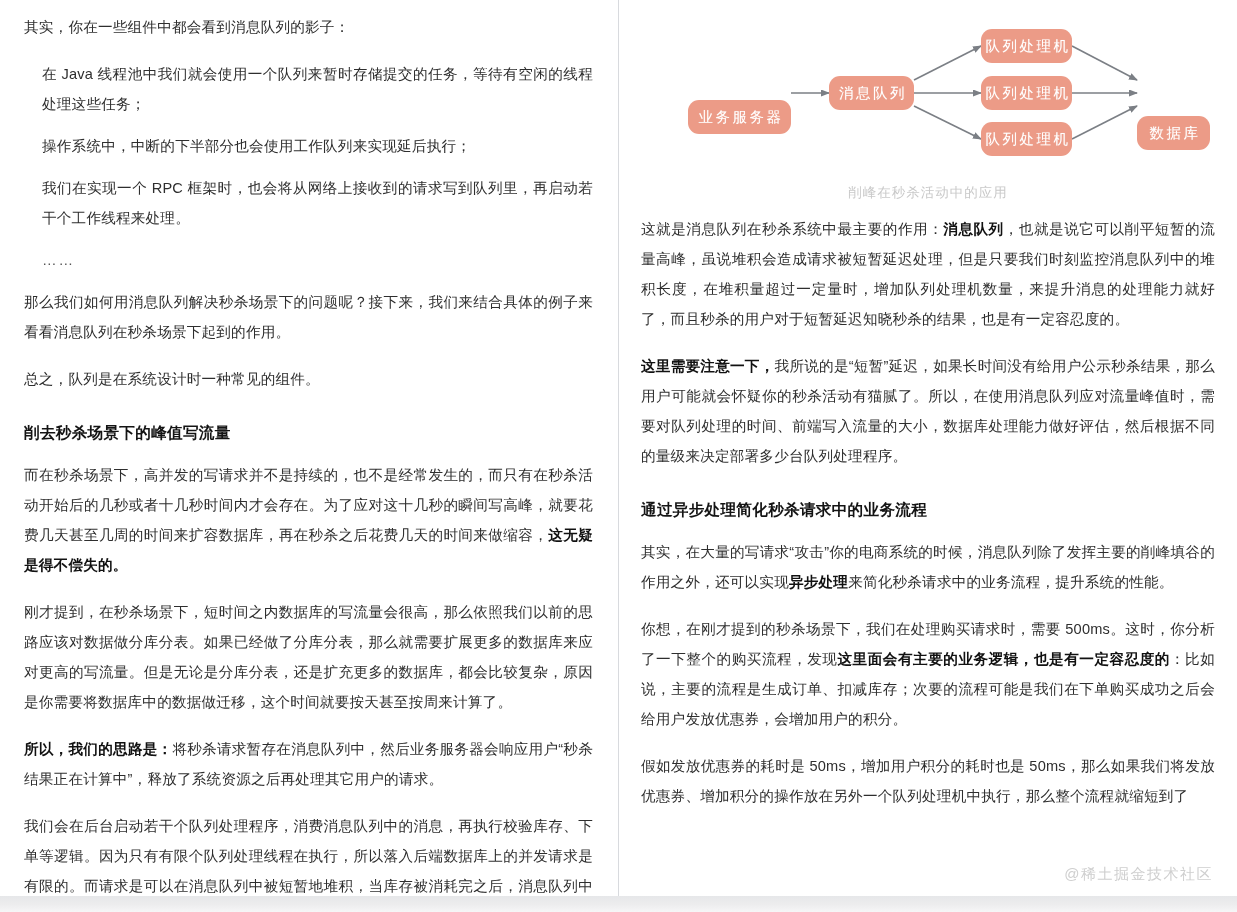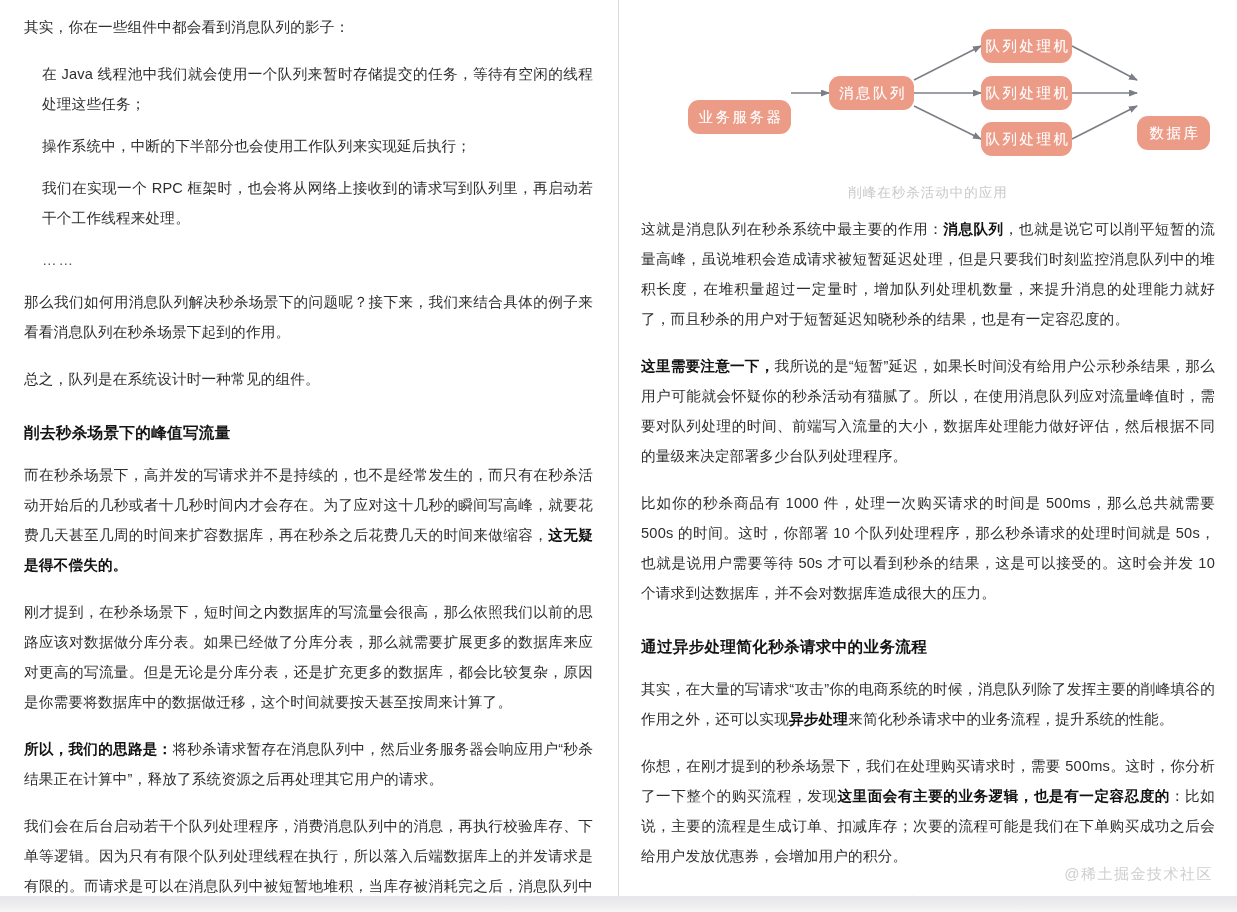--- a/index.html
+++ b/index.html
@@ -219,21 +219,20 @@
     </div>
 
     <p class="para">
       <span>这就是消息队列在秒杀系统中最主要的作用：</span><b>消息队列</b><span>，也就是说它可以削平短暂的流量高峰，虽说堆积会造成请求被短暂延迟处理，但是只要我们时刻监控消息队列中的堆积长度，在堆积量超过一定量时，增加队列处理机数量，来提升消息的处理能力就好了，而且秒杀的用户对于短暂延迟知晓秒杀的结果，也是有一定容忍度的。</span>
     </p>
 
     <p class="para">
       <b>这里需要注意一下，</b><span>我所说的是“短暂”延迟，如果长时间没有给用户公示秒杀结果，那么用户可能就会怀疑你的秒杀活动有猫腻了。所以，在使用消息队列应对流量峰值时，需要对队列处理的时间、前端写入流量的大小，数据库处理能力做好评估，然后根据不同的量级来决定部署多少台队列处理程序。</span>
     </p>
 
-    <p class="para">比如你的秒杀商品有 1000 件，处理一次购买请求的时间是 500ms，那么总共就需要 500s 的时间。这时，你部署 10 个队列处理程序，那么秒杀请求的处理时间就是 50s，也就是说用户需要等待 50s 才可以看到秒杀的结果，这是可以接受的。这时会并发 10 个请求到达数据库，并不会对数据库造成很大的压力。</p>
 
     <h3 class="heading">通过异步处理简化秒杀请求中的业务流程</h3>
 
     <p class="para">
       <span>其实，在大量的写请求“攻击”你的电商系统的时候，消息队列除了发挥主要的削峰填谷的作用之外，还可以实现</span><b>异步处理</b><span>来简化秒杀请求中的业务流程，提升系统的性能。</span>
     </p>
 
     <p class="para">
       <span>你想，在刚才提到的秒杀场景下，我们在处理购买请求时，需要 500ms。这时，你分析了一下整个的购买流程，发现</span><b>这里面会有主要的业务逻辑，也是有一定容忍度的</b><span>：比如说，主要的流程是生成订单、扣减库存；次要的流程可能是我们在下单购买成功之后会给用户发放优惠券，会增加用户的积分。</span>
     </p>

